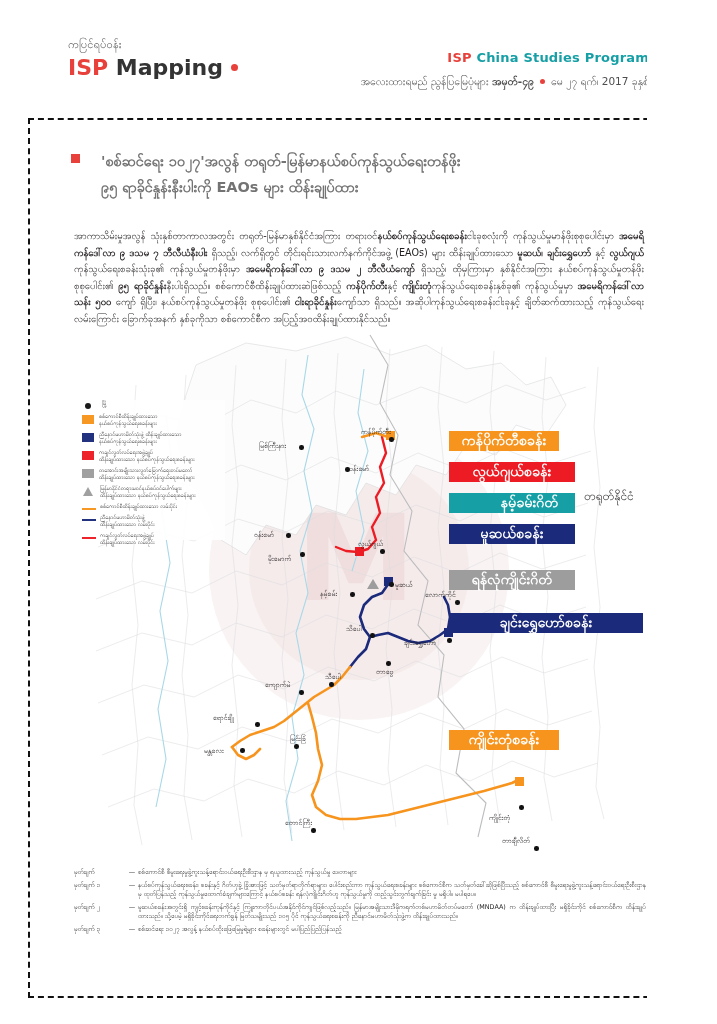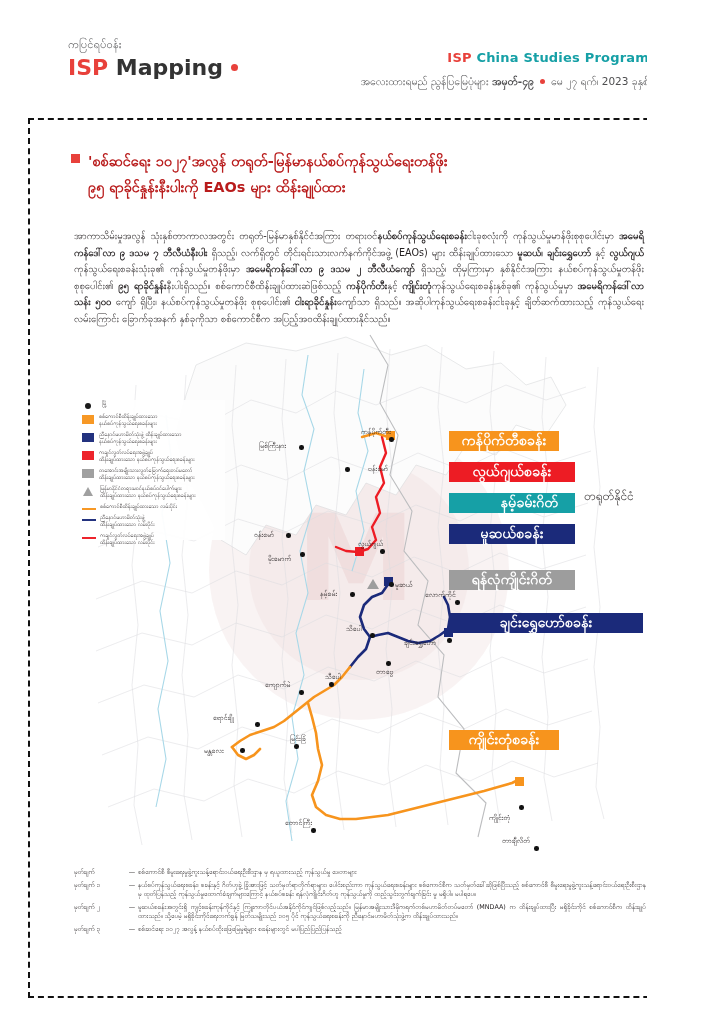--- a/index.html
+++ b/index.html
@@ -93,25 +93,25 @@
     left: 72px; top: 148px;
     width: 560px;
   }
   .title-square {
     position: absolute;
     left: -1px; top: 6px;
     width: 9px; height: 9px;
     background: #e8413b;
   }
   .title-text {
-    margin-left: 16px;
+    margin-left: 29px;
     font-size: 14.5px;
     line-height: 26px;
     font-weight: 700;
-    color: #b91c1c;
+    color: #737373;
   }
 
   
   .body-par {
     position: absolute;
     left: 74px; top: 228px;
     width: 570px;
     font-size: 9.6px;
     line-height: 16.5px;
     color: #231f20;
@@ -232,21 +232,21 @@
 
 <div id="page">
 
   <div class="header">
     <div class="brand">
       <div class="brand-top">ကပြင်ရပ်ဝန်း</div>
       <div class="brand-main"><span class="brand-isp">ISP</span><span> Mapping</span><span class="brand-dot"></span></div>
     </div>
     <div class="header-right">
       <div class="hr-title"><span class="hr-isp">ISP </span><span>China Studies Program</span></div>
-      <div class="hr-sub"><span>အလေးထားရမည် ညွန်ပြမြေပုံများ </span><span class="bold">အမှတ်-၄၉</span><span class="reddot"></span><span>မေ ၂၇ ရက်၊ 2023 ခုနှစ်</span></div>
+      <div class="hr-sub"><span>အလေးထားရမည် ညွန်ပြမြေပုံများ </span><span class="bold">အမှတ်-၄၉</span><span class="reddot"></span><span>မေ ၂၇ ရက်၊ 2017 ခုနှစ်</span></div>
     </div>
   </div>
 
   <div class="frame"></div>
 
   <div class="title-wrap">
     <div class="title-square"></div>
     <div class="title-text">
       <div>'စစ်ဆင်ရေး ၁၀၂၇'အလွန် တရုတ်-မြန်မာနယ်စပ်ကုန်သွယ်ရေးတန်ဖိုး</div>
       <div>၉၅ ရာခိုင်နှုန်းနီးပါးကို EAOs များ ထိန်းချုပ်ထား</div>
@@ -337,21 +337,21 @@
       </g>
     </svg>
   </div>
 
   <div id="points-layer">
       <div class="pt-dot" style="left: 299px; top: 445px;"></div>
       <div class="pt-label" style="left: 259px; top: 441px;">မြစ်ကြီးနား</div>
       <div class="pt-dot" style="left: 389px; top: 437px;"></div>
       <div class="pt-label" style="left: 361px; top: 427px;">ကန်ပိုက်တီး</div>
       <div class="pt-dot" style="left: 345px; top: 467px;"></div>
-      <div class="pt-label" style="left: 351px; top: 464px; padding-left: 17px;">ဗန်းမော်</div>
+      <div class="pt-label" style="left: 332px; top: 464px; padding-left: 17px;">ဗန်းမော်</div>
       <div class="pt-dot" style="left: 286px; top: 533px;"></div>
       <div class="pt-label" style="left: 254px; top: 530px;">ဝန်းမော်</div>
       <div class="pt-dot" style="left: 300px; top: 552px;"></div>
       <div class="pt-label" style="left: 268px; top: 554px;">မိုးမောက်</div>
       <div class="pt-dot" style="left: 380px; top: 549px;"></div>
       <div class="pt-label" style="left: 358px; top: 539px;">လွယ်ဂျယ်</div>
       <div class="pt-dot" style="left: 389px; top: 582px;"></div>
       <div class="pt-label" style="left: 395px; top: 580px;">မူဆယ်</div>
       <div class="pt-dot" style="left: 350px; top: 592px;"></div>
       <div class="pt-label" style="left: 320px; top: 589px;">နမ့်ခမ်း</div>

